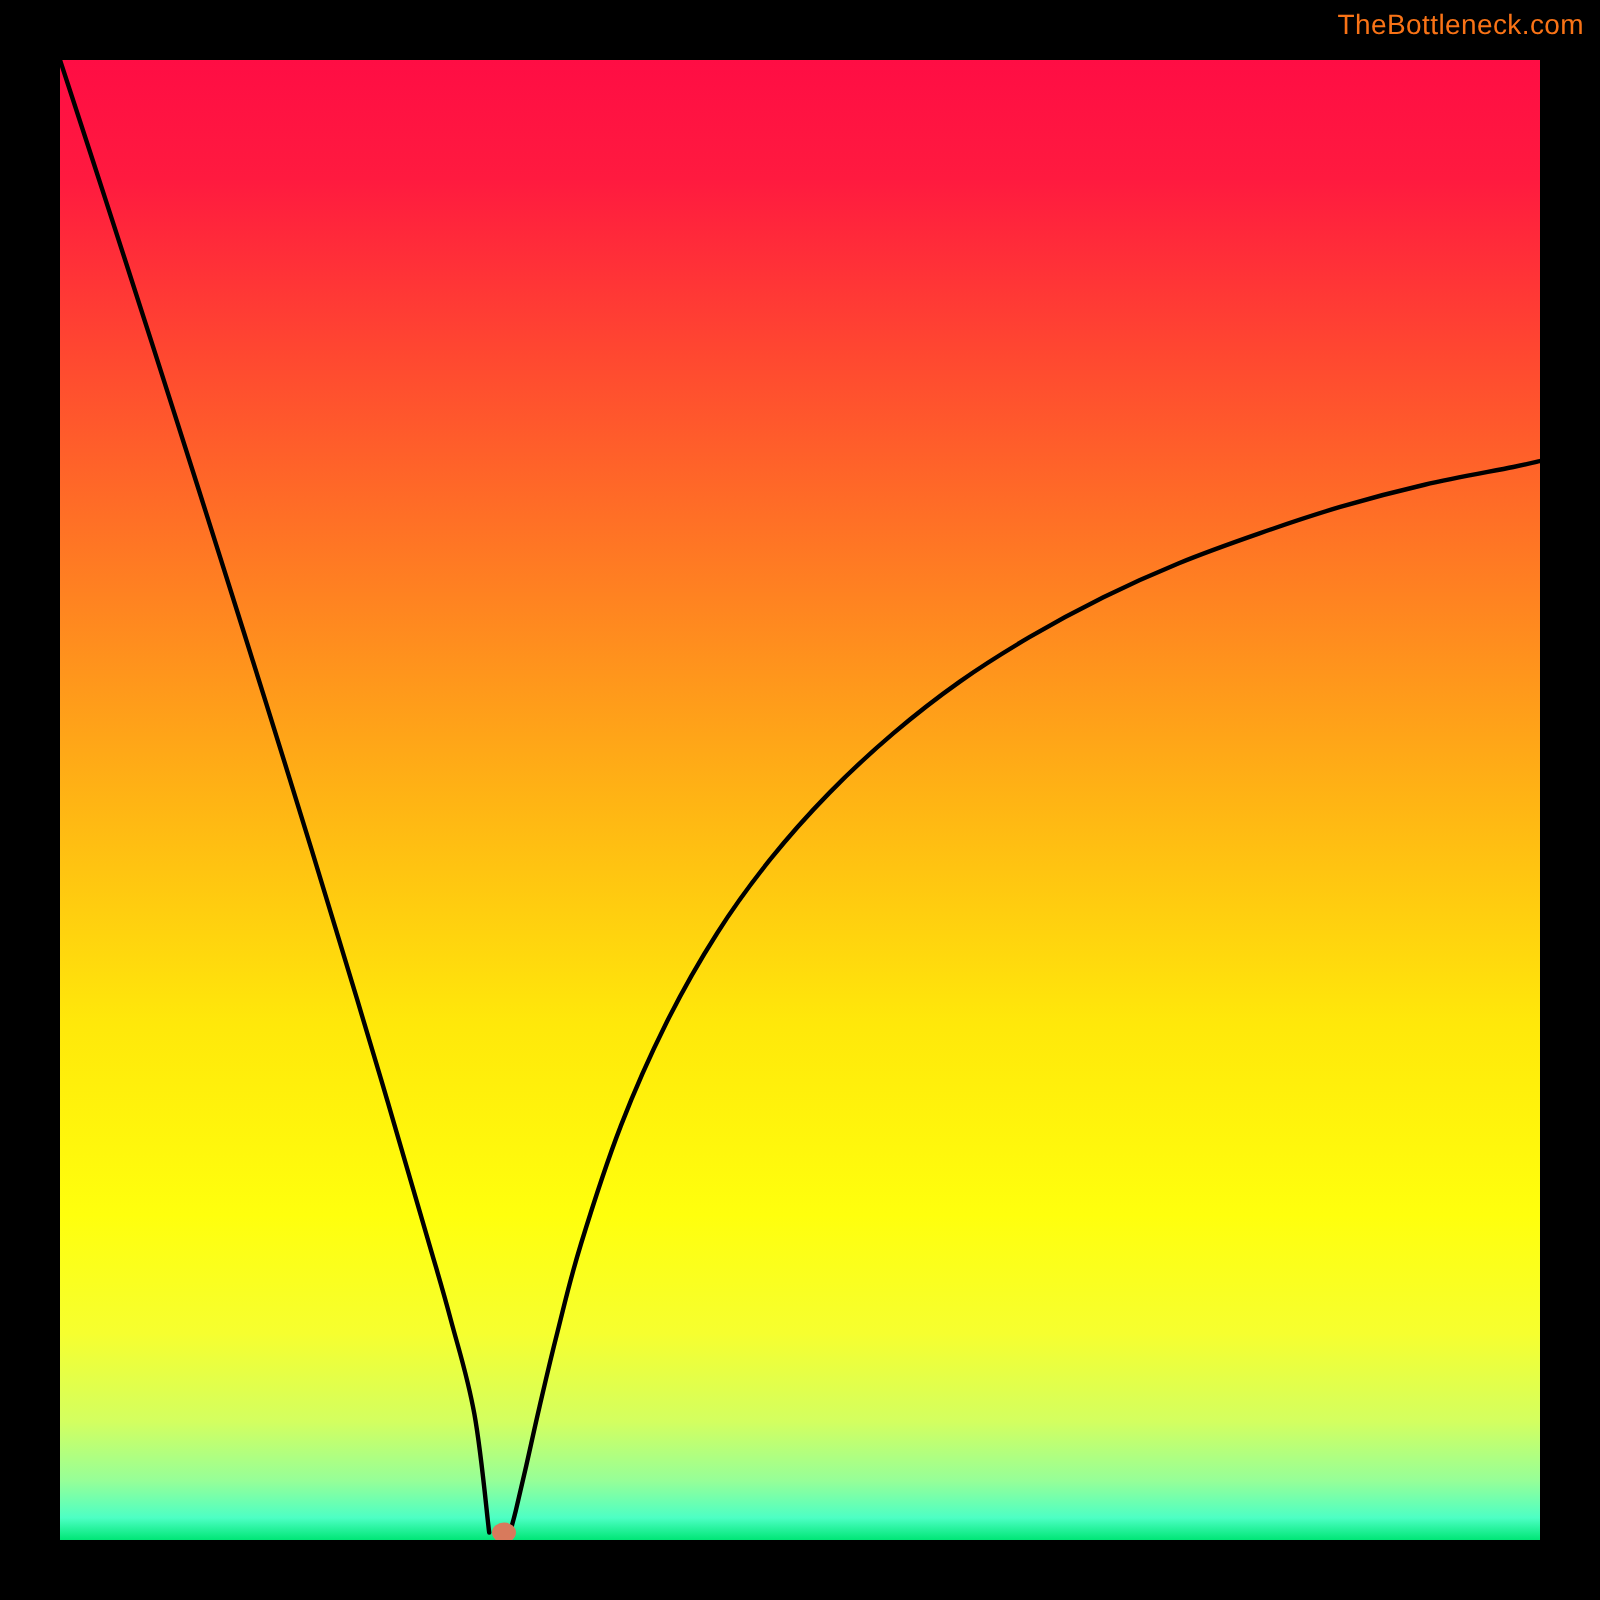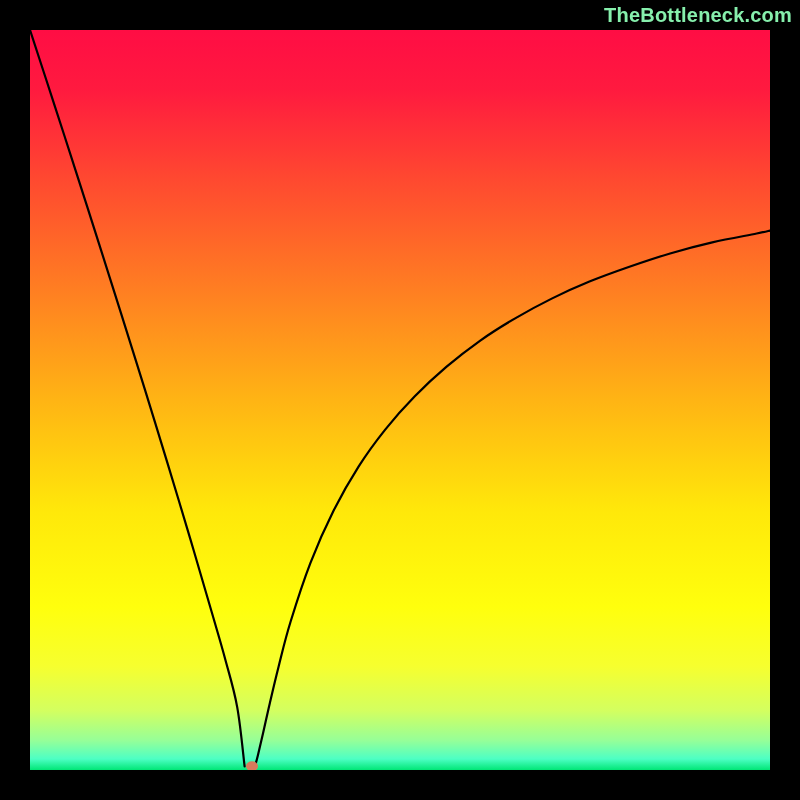--- a/index.html
+++ b/index.html
@@ -22,23 +22,23 @@
     left: 30px;
     top: 30px;
     width: 740px;
     height: 740px;
     overflow: hidden;
   }
   .attribution {
     position: absolute;
     top: 4px;
     right: 8px;
-    color: #86efac;
-    font-size: 20px;
-    font-weight: 700;
+    color: #f97316;
+    font-size: 14px;
+    font-weight: 400;
     letter-spacing: 0.2px;
     user-select: none;
   }
   svg {
     display: block;
   }
 </style>
 </head>
 <body>
 

